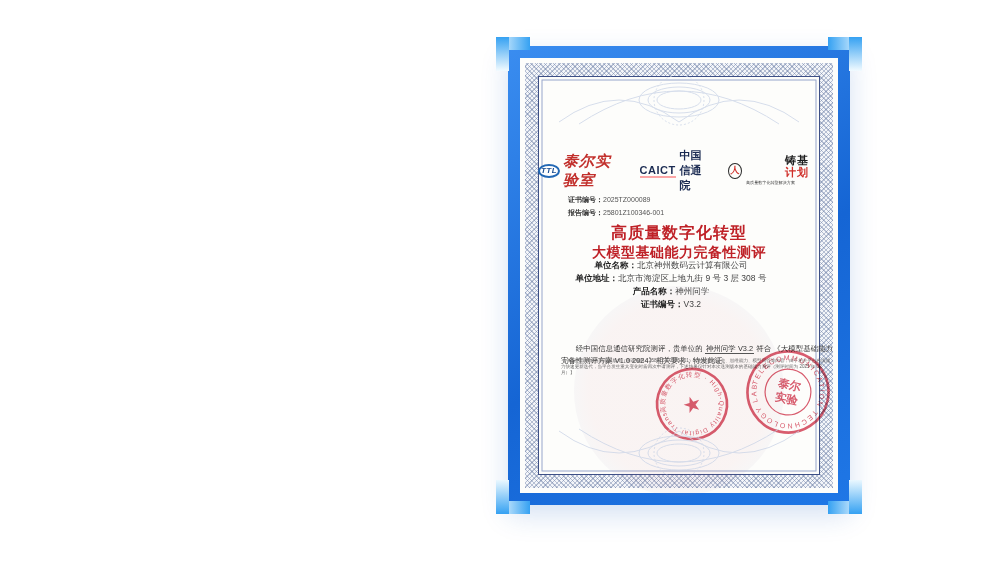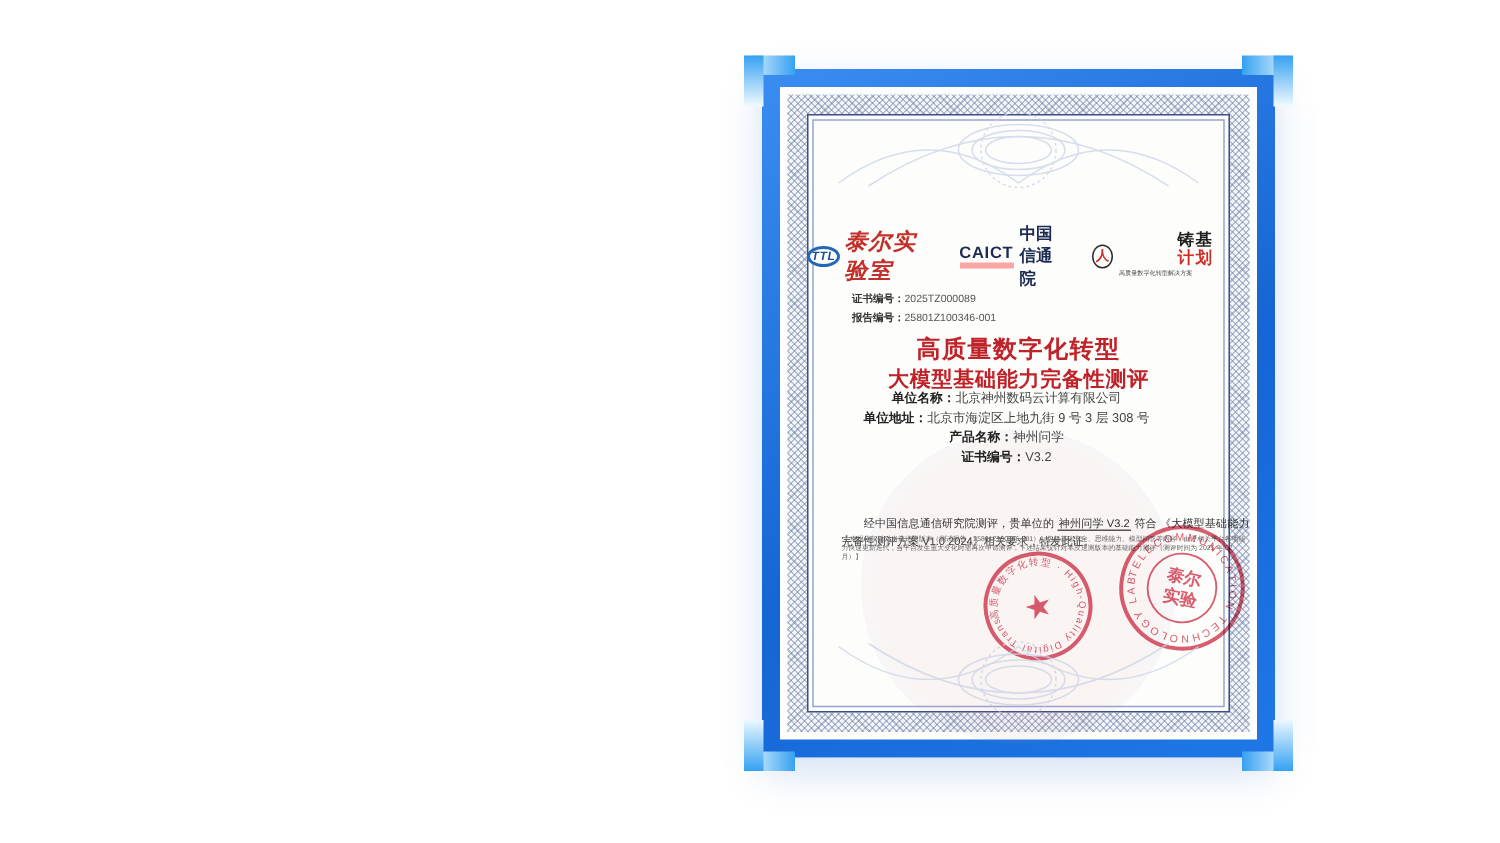--- a/index.html
+++ b/index.html
@@ -49,21 +49,21 @@
     border-radius:50%; background:radial-gradient(circle, rgba(205,120,135,.07) 0 60%, rgba(120,140,190,.05) 75%, transparent 76%); }
 
   
   .logo-row { position:absolute; left:0; right:0; top:72px; display:flex; align-items:center; justify-content:center; gap:23px; }
   .ttl { display:flex; align-items:center; gap:3px; }
   .ttl-oval { width:31px; height:14px; border:2px solid #2268b5; border-radius:50%;
     display:flex; align-items:center; justify-content:center; background:#fff; }
   .ttl-abbr { font-size:8px; font-weight:bold; font-style:italic; color:#1b4f92; letter-spacing:.5px; }
   .ttl-cn { font-family:"Liberation Serif", serif; font-size:15px; font-weight:bold; font-style:italic; color:#c2302c; letter-spacing:1px; }
   .caict { display:flex; align-items:center; gap:4px; }
-  .caict-en { font-size:11px; font-weight:800; color:#1b2b52; letter-spacing:.5px; border-bottom:4px solid #fca5a5; line-height:12px;text-align:center; }
+  .caict-en { font-size:11px; font-weight:800; color:#1b2b52; letter-spacing:.5px; border-bottom:2px solid #fca5a5; line-height:12px;text-align:center; }
   .caict-cn { font-size:11px; font-weight:800; color:#1b2b52; }
   .zhuji { display:flex; align-items:center; gap:4px; }
   .zhuji-circle { width:16px; height:16px; border:1.4px solid #2b2b2b; border-radius:50%;
     display:flex; align-items:center; justify-content:center; }
   .zhuji-glyph { font-size:9px; font-weight:bold; color:#cf2e28; line-height:1; }
   .zhuji-col { display:flex; flex-direction:column; }
   .zhuji-name { font-size:11px; font-weight:800; letter-spacing:1px; line-height:12px;padding-left:39px; }
   .zhuji-dark { color:#1f1f1f; } .zhuji-red { color:#cf2e28; }
   .zhuji-tagline { font-size:6px; color:#444; transform:scale(.68); transform-origin:0 50%; width:150%; white-space:nowrap; }
 

